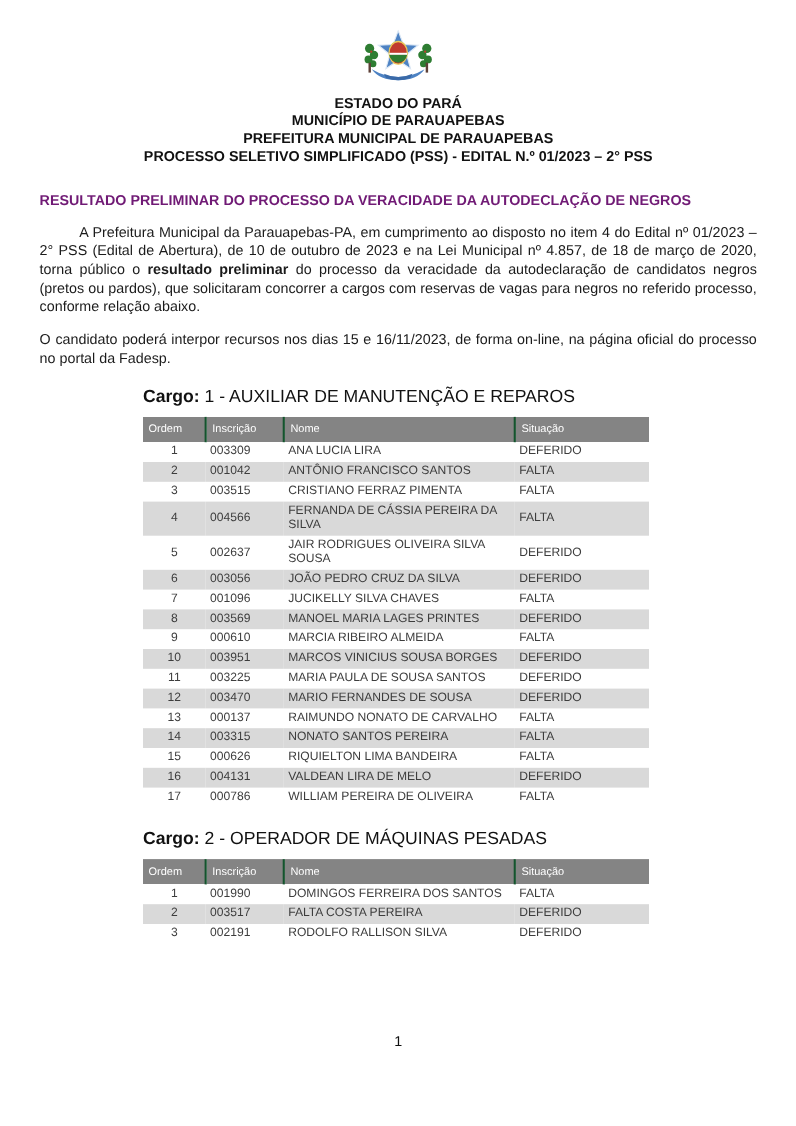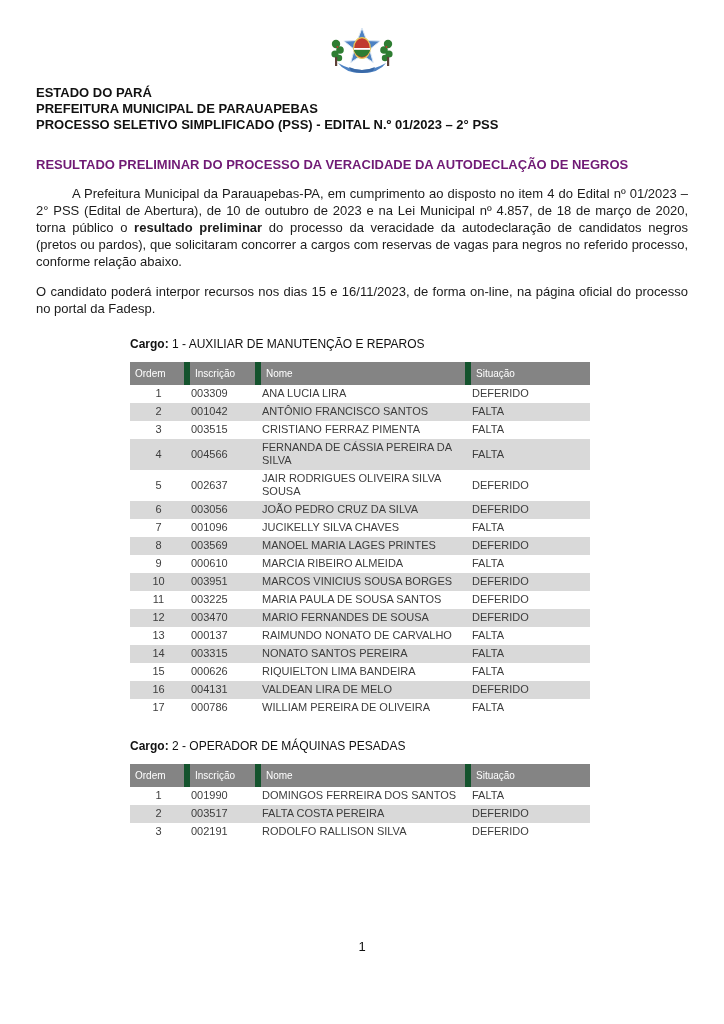--- a/index.html
+++ b/index.html
@@ -3,39 +3,39 @@
 <meta charset="utf-8">
 <style>
   html,body{margin:0;padding:0}
   body{
     width:724px;height:1024px;background:#ffffff;position:relative;
     font-family:"Liberation Sans","DejaVu Sans",sans-serif;color:#1b1b1b;
     overflow:hidden;
   }
   .page{padding:27px 36px 0 36px;position:relative;height:997px;box-sizing:border-box}
   .emblem-wrap{display:flex;justify-content:center;margin-bottom:4px}
-  .org-header{text-align:left;font-weight:bold;font-size:13px;line-height:16px;color:#111}
+  .org-header{text-align:center;font-weight:bold;font-size:13px;line-height:16px;color:#111}
   .org-header div{white-space:nowrap}
   .doc-title{font-weight:bold;font-size:13px;margin-top:24px;white-space:nowrap;color:#701a75}
   .body-text{font-size:13px;line-height:17px;text-align:justify;margin:13px 0 0 0}
   .body-text.first{text-indent:36px}
   .body-text .bld{font-weight:bold}
   .cargo-section{margin-left:94px}
   .sec1{margin-top:18px}
   .sec2{margin-top:20px}
-  .cargo-heading{font-size:12px;line-height:18px;margin-bottom:9px;color:#111}
+  .cargo-heading{font-size:16px;line-height:18px;margin-bottom:9px;color:#111}
   .cargo-heading .lbl{font-weight:bold}
   table{border-collapse:collapse;width:460px;table-layout:fixed}
   col.c0{width:57px}col.c1{width:71px}col.c2{width:210px}col.c3{width:122px}
   th{
     background:var(--header-bg,#848484);color:var(--header-fg,#ffffff);
     font-weight:normal;font-size:10px;line-height:17px;text-align:left;
     padding:3px 5px;overflow:hidden;white-space:nowrap;
   }
-  th + th{border-left:6px solid #14532d}
+  th + th{border-left:2px solid #14532d}
   td{
     font-size:11px;line-height:13px;color:#3d3d3d;
     padding:2px 4px 3px 4px;vertical-align:middle;word-wrap:break-word;
   }
   td.c0{text-align:center}
   tbody tr:nth-child(even) td{background:var(--alt-bg,#d9d9d9)}
   .page-number{position:absolute;top:939px;left:0;width:724px;text-align:center;font-size:13px;color:#111}
 </style>
 </head>
 <body>
@@ -68,20 +68,21 @@
         <rect x="25" y="21" width="16" height="1.8" fill="#ffffff"></rect>
 
         <path d="M9,36 Q33,50 57,36 Q50,46 33,46 Q16,46 9,36 Z" fill="#4d82c3"></path>
         <path d="M20,40 Q33,46 46,40 L44,44 Q33,48 22,44 Z" fill="#3a6aa8"></path>
       </svg>
     </span>
   </div>
 
   <div class="org-header">
     <div>ESTADO DO PARÁ</div>
+    <div>MUNICÍPIO DE PARAUAPEBAS</div>
     <div>PREFEITURA MUNICIPAL DE PARAUAPEBAS</div>
     <div>PROCESSO SELETIVO SIMPLIFICADO (PSS) - EDITAL N.º 01/2023 – 2° PSS</div>
   </div>
 
   <div class="doc-title">RESULTADO PRELIMINAR DO PROCESSO DA VERACIDADE DA AUTODECLAÇÃO DE NEGROS</div>
 
   <p class="body-text first"><span>A Prefeitura Municipal da Parauapebas-PA, em cumprimento ao disposto no item 4 do Edital nº 01/2023 – 2° PSS (Edital de Abertura), de 10 de outubro de 2023 e na Lei Municipal nº 4.857, de 18 de março de 2020, torna público o </span><span class="bld">resultado preliminar</span><span> do processo da veracidade da autodeclaração de candidatos negros (pretos ou pardos), que solicitaram concorrer a cargos com reservas de vagas para negros no referido processo, conforme relação abaixo.</span></p>
 
   <p class="body-text">O candidato poderá interpor recursos nos dias 15 e 16/11/2023, de forma on-line, na página oficial do processo no portal da Fadesp.</p>
 

